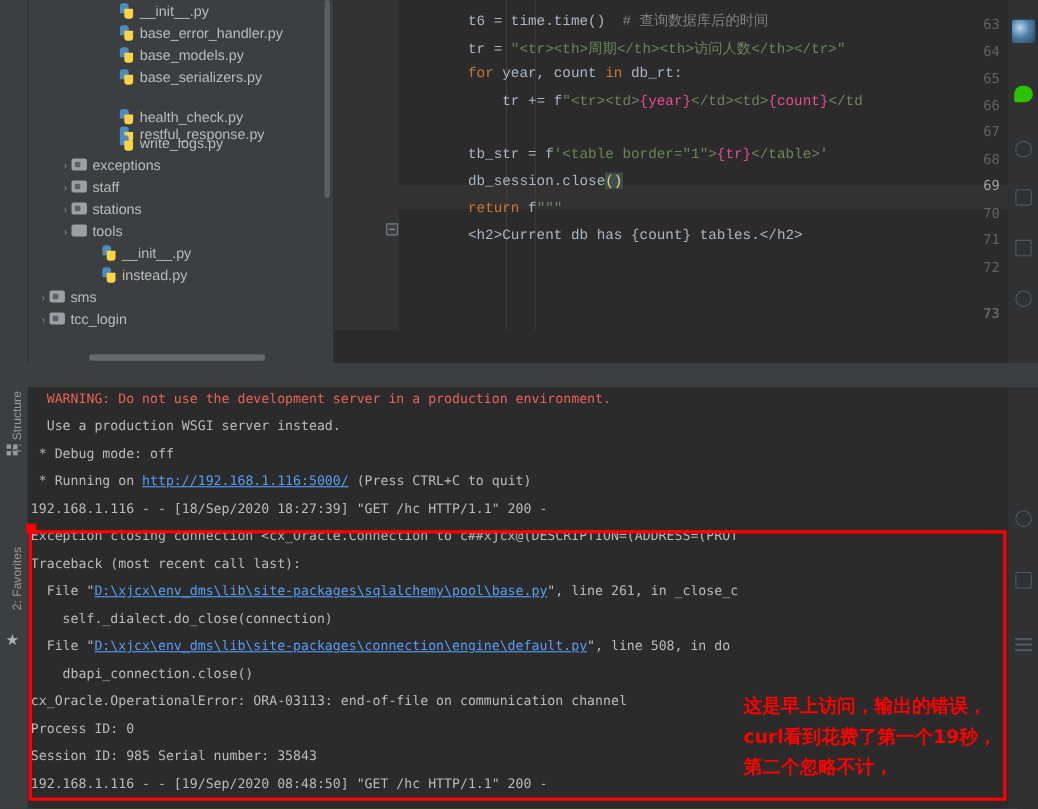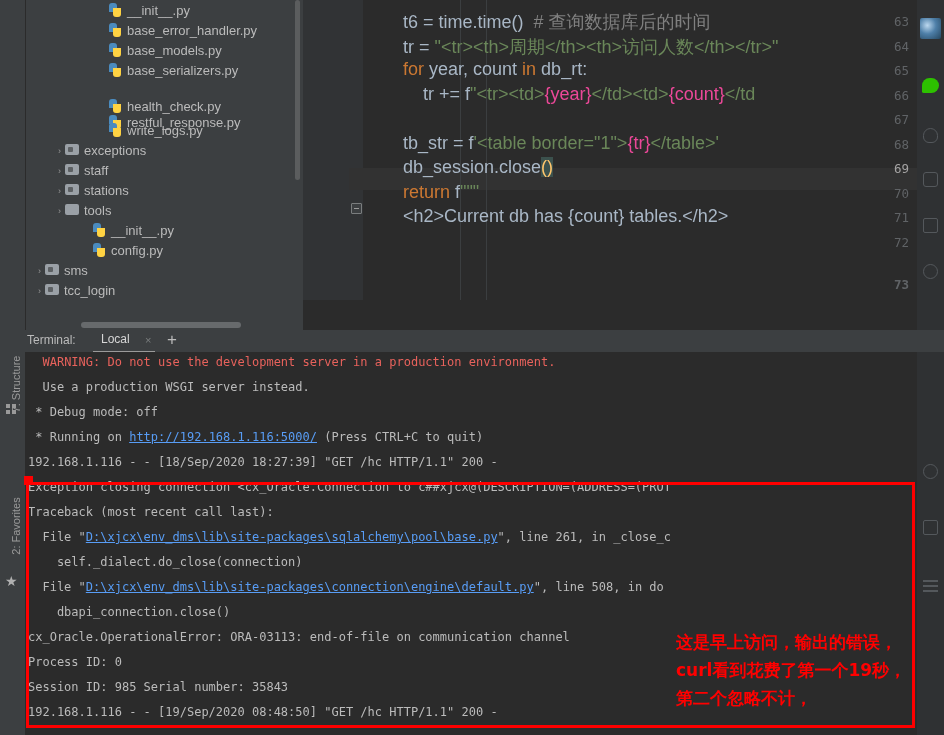--- a/index.html
+++ b/index.html
@@ -49,21 +49,21 @@
   .gutter { position:absolute; left:0; top:0; width:46px; height:300px; background:#313335; }
   .lnum { position:absolute; right:8px; width:40px; text-align:right;
           font-family:"DejaVu Sans Mono", monospace; font-size:12.5px; color:#606366; }
   .lnum.cur { color:#a4a3a3; }
   .foldcol { position:absolute; left:46px; top:0; width:14px; height:300px; background:#313335; }
   .foldmark { position:absolute; left:48px; width:11px; height:11px;
               border:1px solid #7a7d7e; border-radius:1px; background:#3c3f41; }
   .foldmark::after { content:""; position:absolute; left:2px; top:4px; width:5px; height:1px;
               background:#9a9a9a; }
   .codeline { position:absolute; left:60px; white-space:pre;
-              font-family:Liberation Sans, sans-serif; font-size:18px; color:#a9b7c6; }
+              font-family:Liberation Mono, monospace; font-size:13px; color:#a9b7c6; }
   .curline-hl { position:absolute; left:46px; top:168px; width:568px; height:22px;
                 background:#323232; }
   .guide { position:absolute; top:0; width:1px; height:300px; background:#3b3e40; }
   .kw { color:#cc7832; }
   .str { color:#6a8759; }
   .com { color:#808080; }
   .fstr-var { color:#ec4899; }
   .sel-paren { background:#3b514d; color:#ffc66d; }
   .breadcrumb { position:absolute; left:0; bottom:0; width:614px; height:30px;
                 background:#3c3f41; font-size:12px; color:#9a9a9a; line-height:30px;
@@ -140,21 +140,21 @@
           <div class="trow" style="padding-left: 82px; top: 0px;"><span class="tchev" style="width: 0px;"></span><span class="ticon ico-py"></span><span class="tlabel">base_models.py</span></div>
           <div class="trow" style="padding-left: 82px; top: 0px;"><span class="tchev" style="width: 0px;"></span><span class="ticon ico-py"></span><span class="tlabel">base_serializers.py</span></div>
           <div class="trow" style="padding-left: 82px; top: 16px;"><span class="tchev" style="width: 0px;"></span><span class="ticon ico-py"></span><span class="tlabel">health_check.py</span></div>
           <div class="trow" style="padding-left: 82px; top: 12px;"><span class="tchev" style="width: 0px;"></span><span class="ticon ico-py"></span><span class="tlabel">restful_response.py</span></div>
           <div class="trow" style="padding-left: 82px; top: 0px;"><span class="tchev" style="width: 0px;"></span><span class="ticon ico-py"></span><span class="tlabel">write_logs.py</span></div>
           <div class="trow" style="padding-left: 42px; top: 0px;"><span class="tchev" style="margin-left: -14px;">›</span><span class="ticon ico-folder"></span><span class="tlabel">exceptions</span></div>
           <div class="trow" style="padding-left: 42px; top: 0px;"><span class="tchev" style="margin-left: -14px;">›</span><span class="ticon ico-folder"></span><span class="tlabel">staff</span></div>
           <div class="trow" style="padding-left: 42px; top: 0px;"><span class="tchev" style="margin-left: -14px;">›</span><span class="ticon ico-folder"></span><span class="tlabel">stations</span></div>
           <div class="trow" style="padding-left: 42px; top: 0px;"><span class="tchev" style="margin-left: -14px;">›</span><span class="ticon ico-folder-plain"></span><span class="tlabel">tools</span></div>
           <div class="trow" style="padding-left: 66px; top: 0px;"><span class="tchev" style="width: 0px;"></span><span class="ticon ico-py"></span><span class="tlabel">__init__.py</span></div>
-          <div class="trow" style="padding-left: 66px; top: 0px;"><span class="tchev" style="width: 0px;"></span><span class="ticon ico-py"></span><span class="tlabel">config.py</span></div>
+          <div class="trow" style="padding-left: 66px; top: 0px;"><span class="tchev" style="width: 0px;"></span><span class="ticon ico-py"></span><span class="tlabel">instead.py</span></div>
           <div class="trow" style="padding-left: 22px; top: 0px;"><span class="tchev" style="margin-left: -14px;">›</span><span class="ticon ico-folder"></span><span class="tlabel">sms</span></div>
           <div class="trow" style="padding-left: 22px; top: 0px;"><span class="tchev" style="margin-left: -14px;">›</span><span class="ticon ico-folder"></span><span class="tlabel">tcc_login</span></div>
         </div>
       <div class="tree-sb"></div>
       <div class="tree-hsb"></div>
     </div>
 
     <div id="editor">
       <div class="gutter"></div>
       <div class="foldcol"></div>
@@ -193,27 +193,20 @@
     <div id="dock">
       <div class="dock-ico dock-globe" style="top:18px;"></div>
       <div class="dock-ico dock-wechat" style="top:78px;"></div>
       <div class="dock-line" style="top:128px; border-radius:50% 50% 40% 40%;"></div>
       <div class="dock-line" style="top:172px; border-radius:3px; transform:rotate(0deg);"></div>
       <div class="dock-line" style="top:218px; border-radius:2px;"></div>
       <div class="dock-line" style="top:264px; border-radius:50%;"></div>
     </div>
   </div>
 
-  <div id="termbar">
-    <span class="termlabel">Terminal:</span>
-    <span class="termtab">Local</span>
-    <span class="termclose">×</span>
-    <span class="termplus">+</span>
-    <div class="termtab-underline"></div>
-  </div>
 
   <div class="lefttoolstrip-bot">
     <div class="vicon-sq" style="top:52px; left:6px;"></div>
     <div class="vicon-sq" style="top:52px; left:12px;"></div>
     <div class="vicon-sq" style="top:58px; left:6px;"></div>
     <div class="vicon-sq" style="top:58px; left:12px;"></div>
     <div class="vlabel" style="top:26px;">7: Structure</div>
     <div class="vlabel" style="top:168px;">2: Favorites</div>
     <div class="vstar" style="top:222px;">★</div>
   </div>

